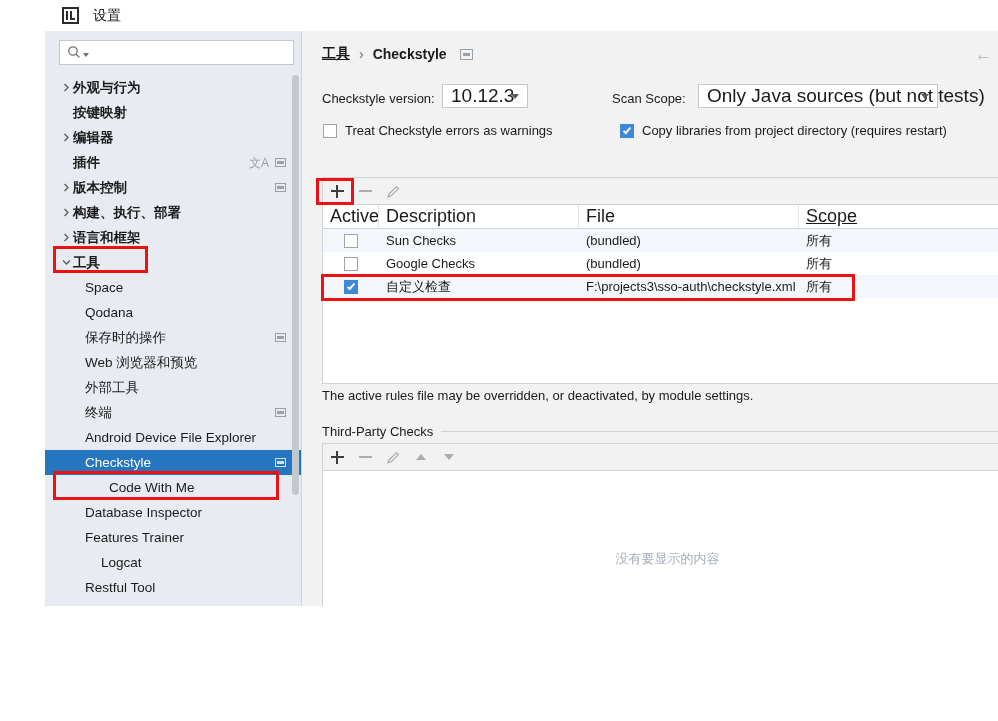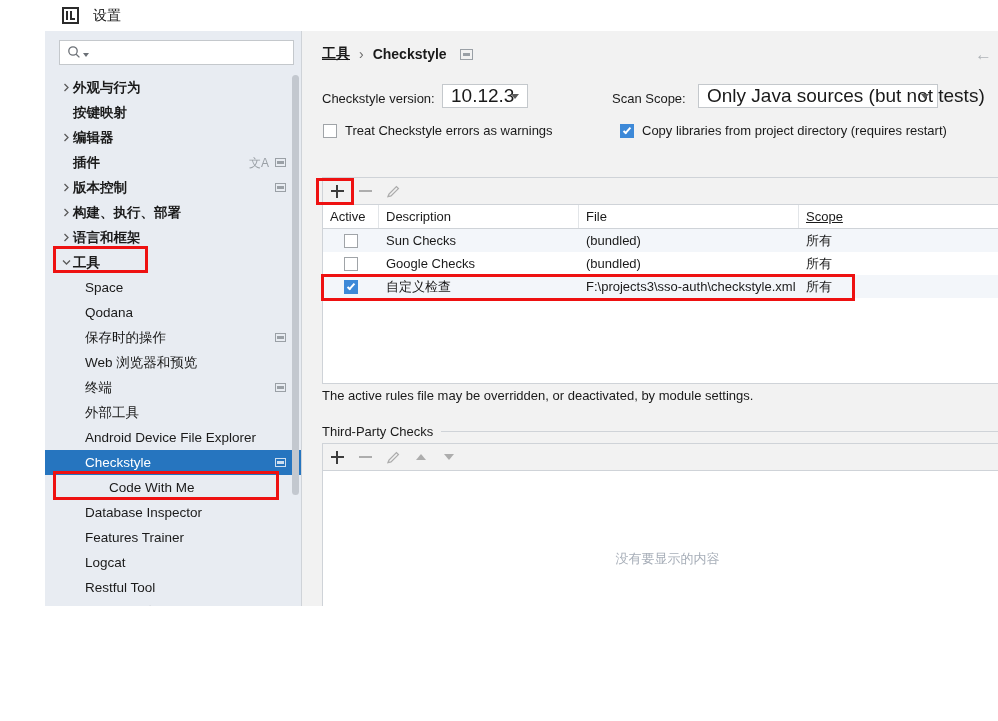--- a/index.html
+++ b/index.html
@@ -358,21 +358,21 @@
     overflow: hidden;
   }
   .thead {
     display: flex;
     height: 23px;
     background: #ffffff;
     border-bottom: 1px solid #cfd3d8;
     align-items: center;
   }
   .th {
-    font-size: 13px;
+    font-size: 18px;
     color: #1a1a1a;
     box-sizing: border-box;
     padding-left: 7px;
     border-right: 1px solid #e2e5e8;
     height: 23px;
     line-height: 23px;
     overflow: hidden;
     white-space: nowrap;
   }
   .th:last-child { border-right: none; text-decoration: underline; }
@@ -581,43 +581,43 @@
           <span class="tree-label">Qodana</span>
         </div>
         <div class="tree-row" style="padding-left: 40px;">
           <span class="tree-label">保存时的操作</span>
           <span class="badge-proj"></span>
         </div>
         <div class="tree-row" style="padding-left: 40px;">
           <span class="tree-label">Web 浏览器和预览</span>
         </div>
         <div class="tree-row" style="padding-left: 40px;">
+          <span class="tree-label">外部工具</span>
+        </div>
+        <div class="tree-row" style="padding-left: 40px;">
           <span class="tree-label">终端</span>
           <span class="badge-proj"></span>
-        </div>
-        <div class="tree-row" style="padding-left: 40px;">
-          <span class="tree-label">外部工具</span>
         </div>
         <div class="tree-row" style="padding-left: 40px;">
           <span class="tree-label">Android Device File Explorer</span>
         </div>
         <div class="tree-row selected" style="padding-left: 40px;">
           <span class="tree-label">Checkstyle</span>
           <span class="badge-proj"></span>
         </div>
         <div class="tree-row" style="padding-left: 64px;">
           <span class="tree-label">Code With Me</span>
         </div>
         <div class="tree-row" style="padding-left: 40px;">
           <span class="tree-label">Database Inspector</span>
         </div>
         <div class="tree-row" style="padding-left: 40px;">
           <span class="tree-label">Features Trainer</span>
         </div>
-        <div class="tree-row" style="padding-left: 40px;">
+        <div class="tree-row" style="padding-left: 56px;">
           <span class="tree-label">Logcat</span>
         </div>
         <div class="tree-row" style="padding-left: 40px;">
           <span class="tree-label">Restful Tool</span>
         </div>
         <div class="tree-row" style="padding-left: 40px;">
           <span class="tree-label">XPath 查看器</span>
         </div>
         <div class="tree-row" style="padding-left: 14px;">
           <span class="chev">

